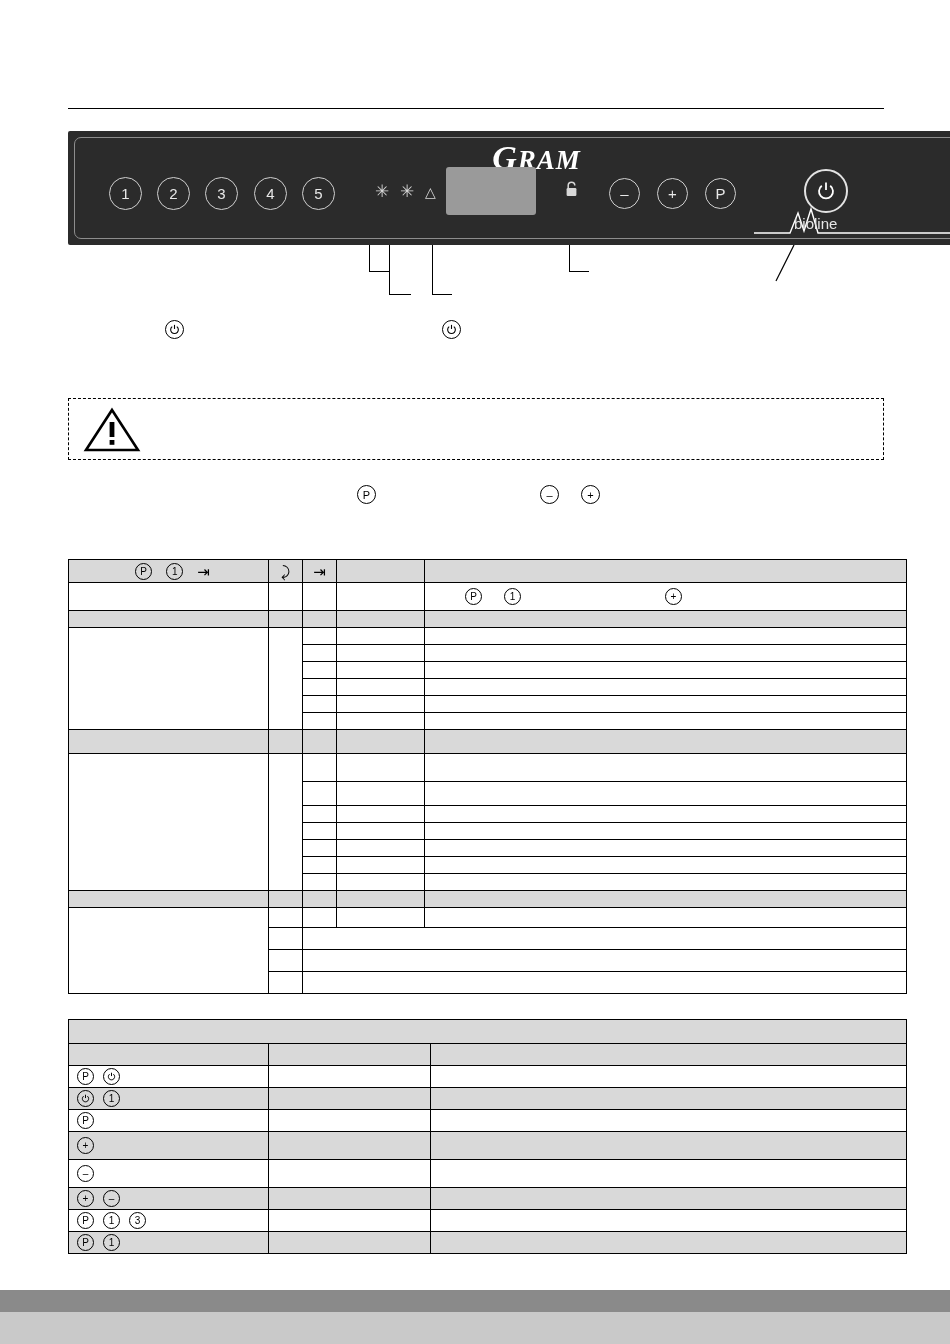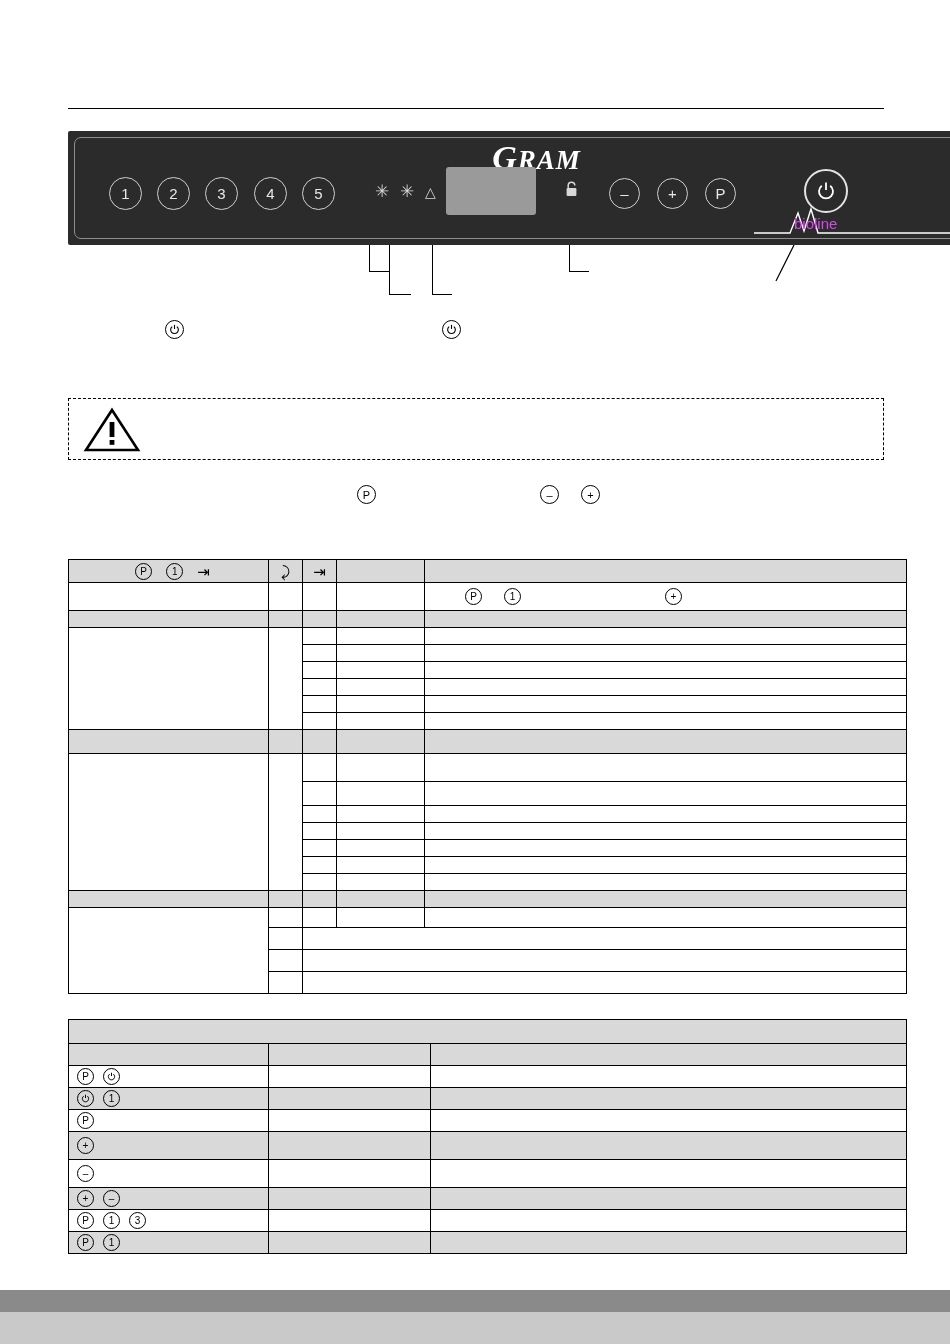--- a/index.html
+++ b/index.html
@@ -126,21 +126,21 @@
     font-size: 22px;
     display: flex;
     align-items: center;
     justify-content: center;
     box-sizing: border-box;
   }
   .bioline {
     position: absolute;
     left: 726px;
     top: 84px;
-    color: #d946ef;
+    color: #e5e5e5;
     font-size: 15px;
     font-family: "Liberation Sans", sans-serif;
   }
   .squiggle {
     position: absolute;
     left: 686px;
     top: 74px;
     width: 210px;
     height: 30px;
   }

